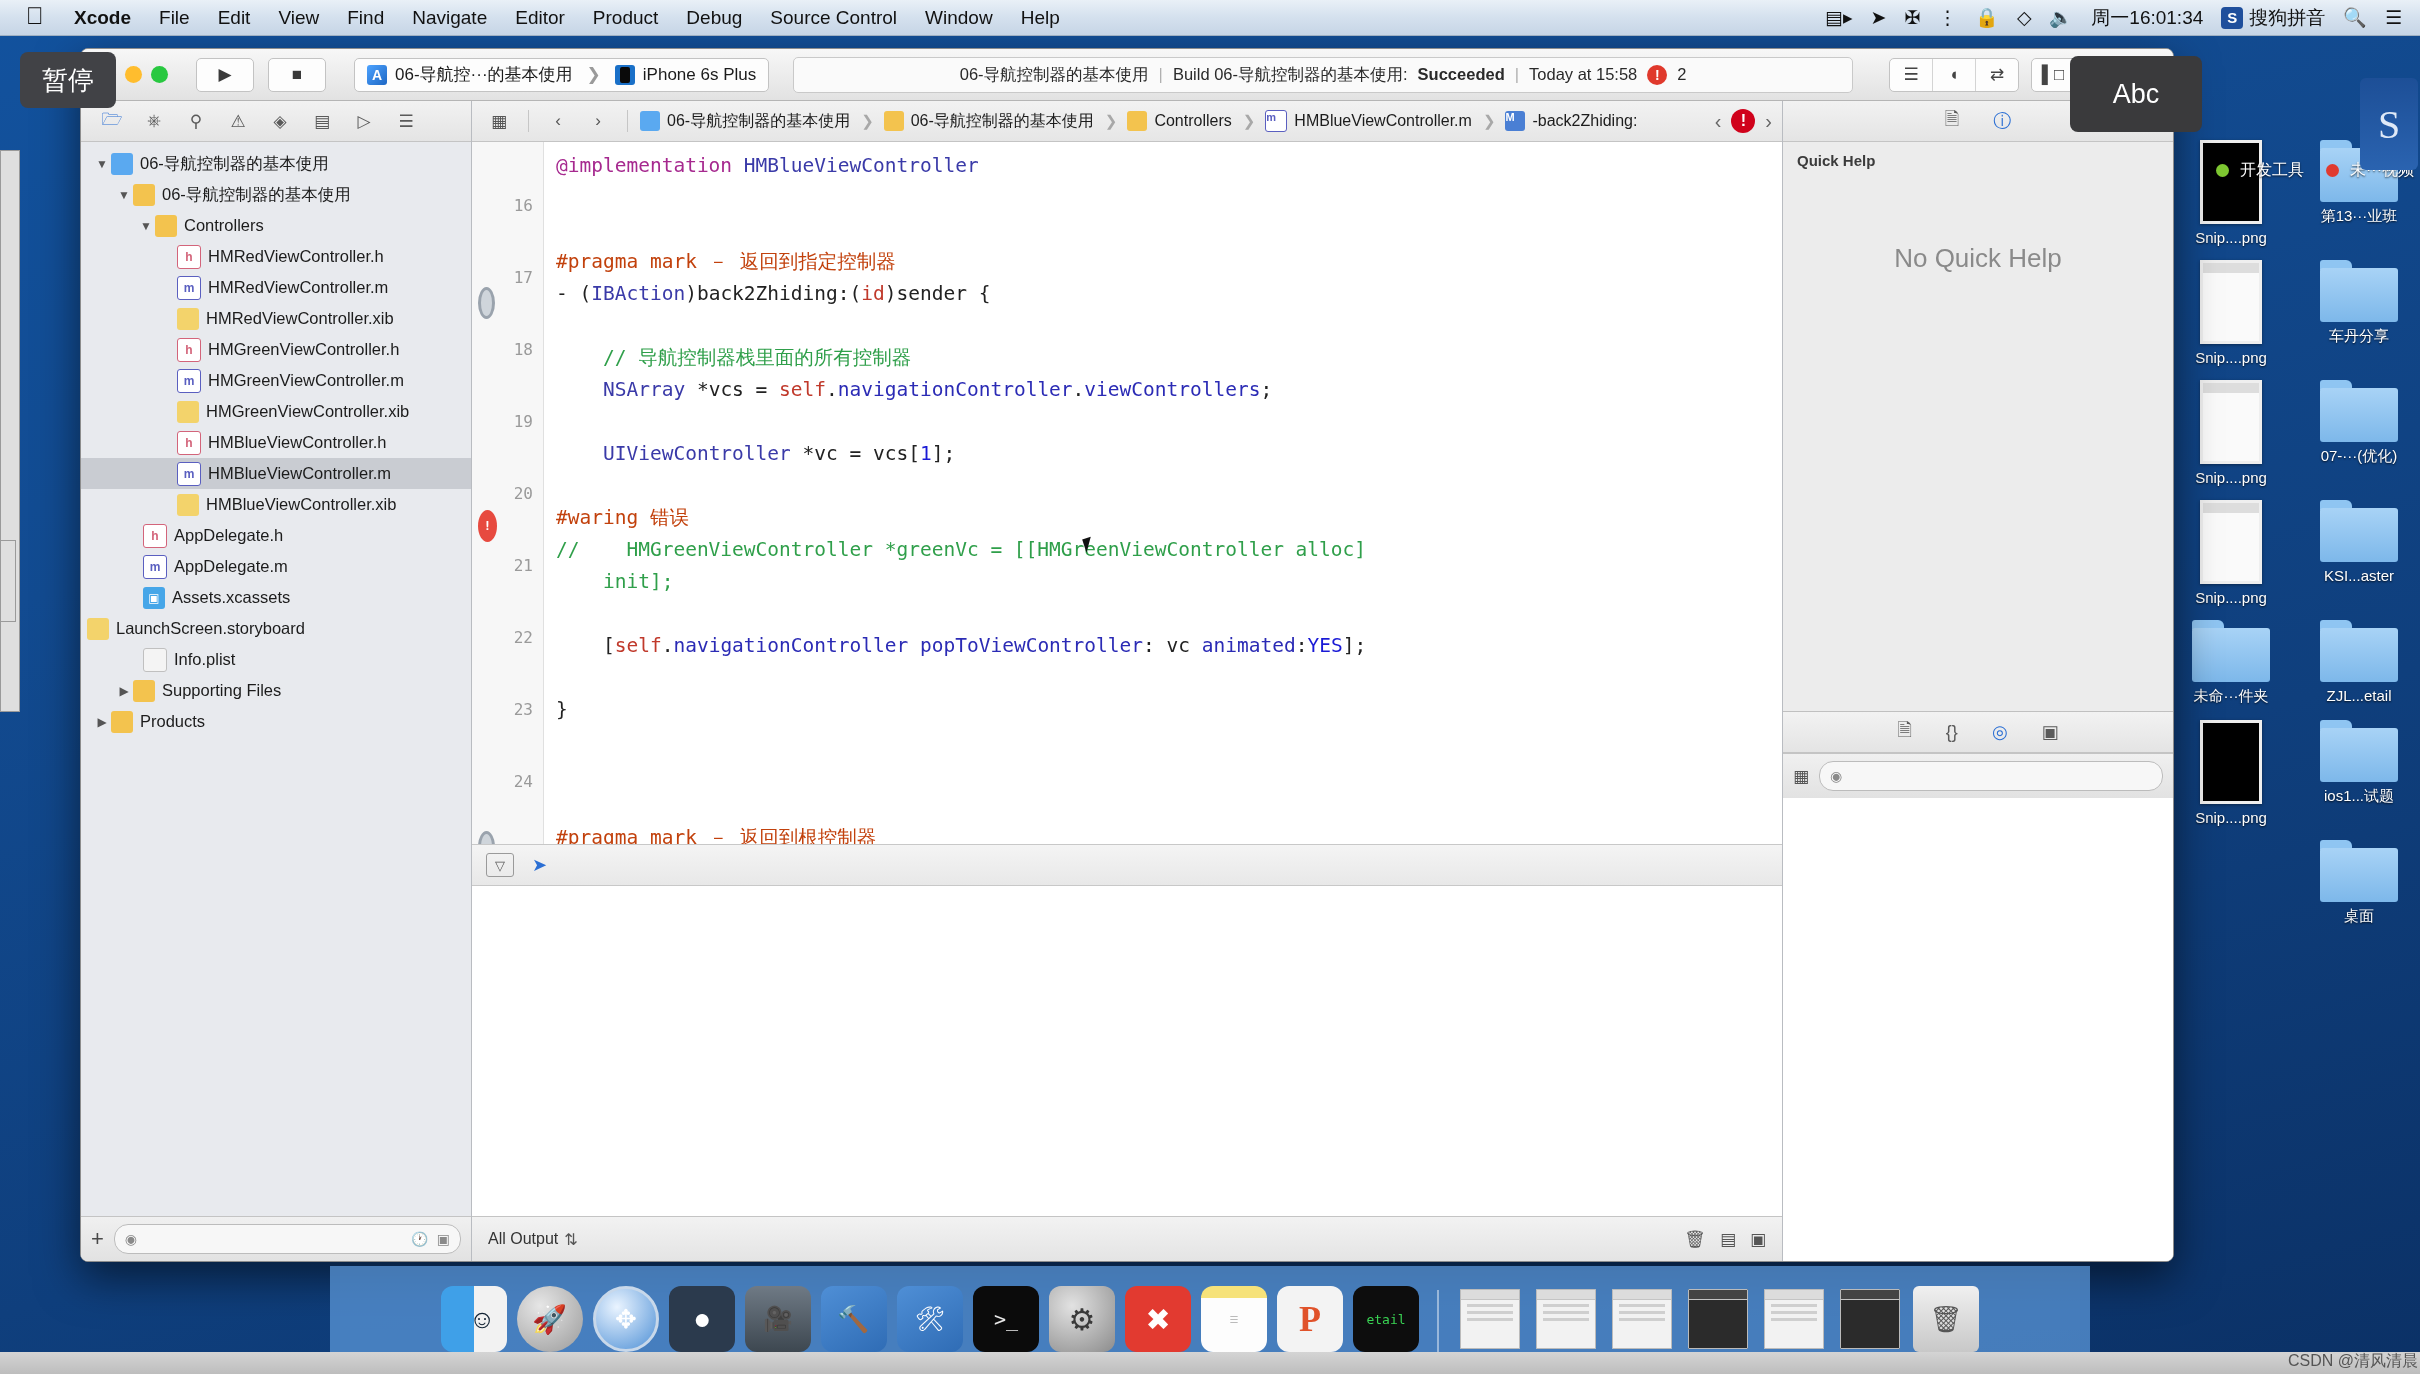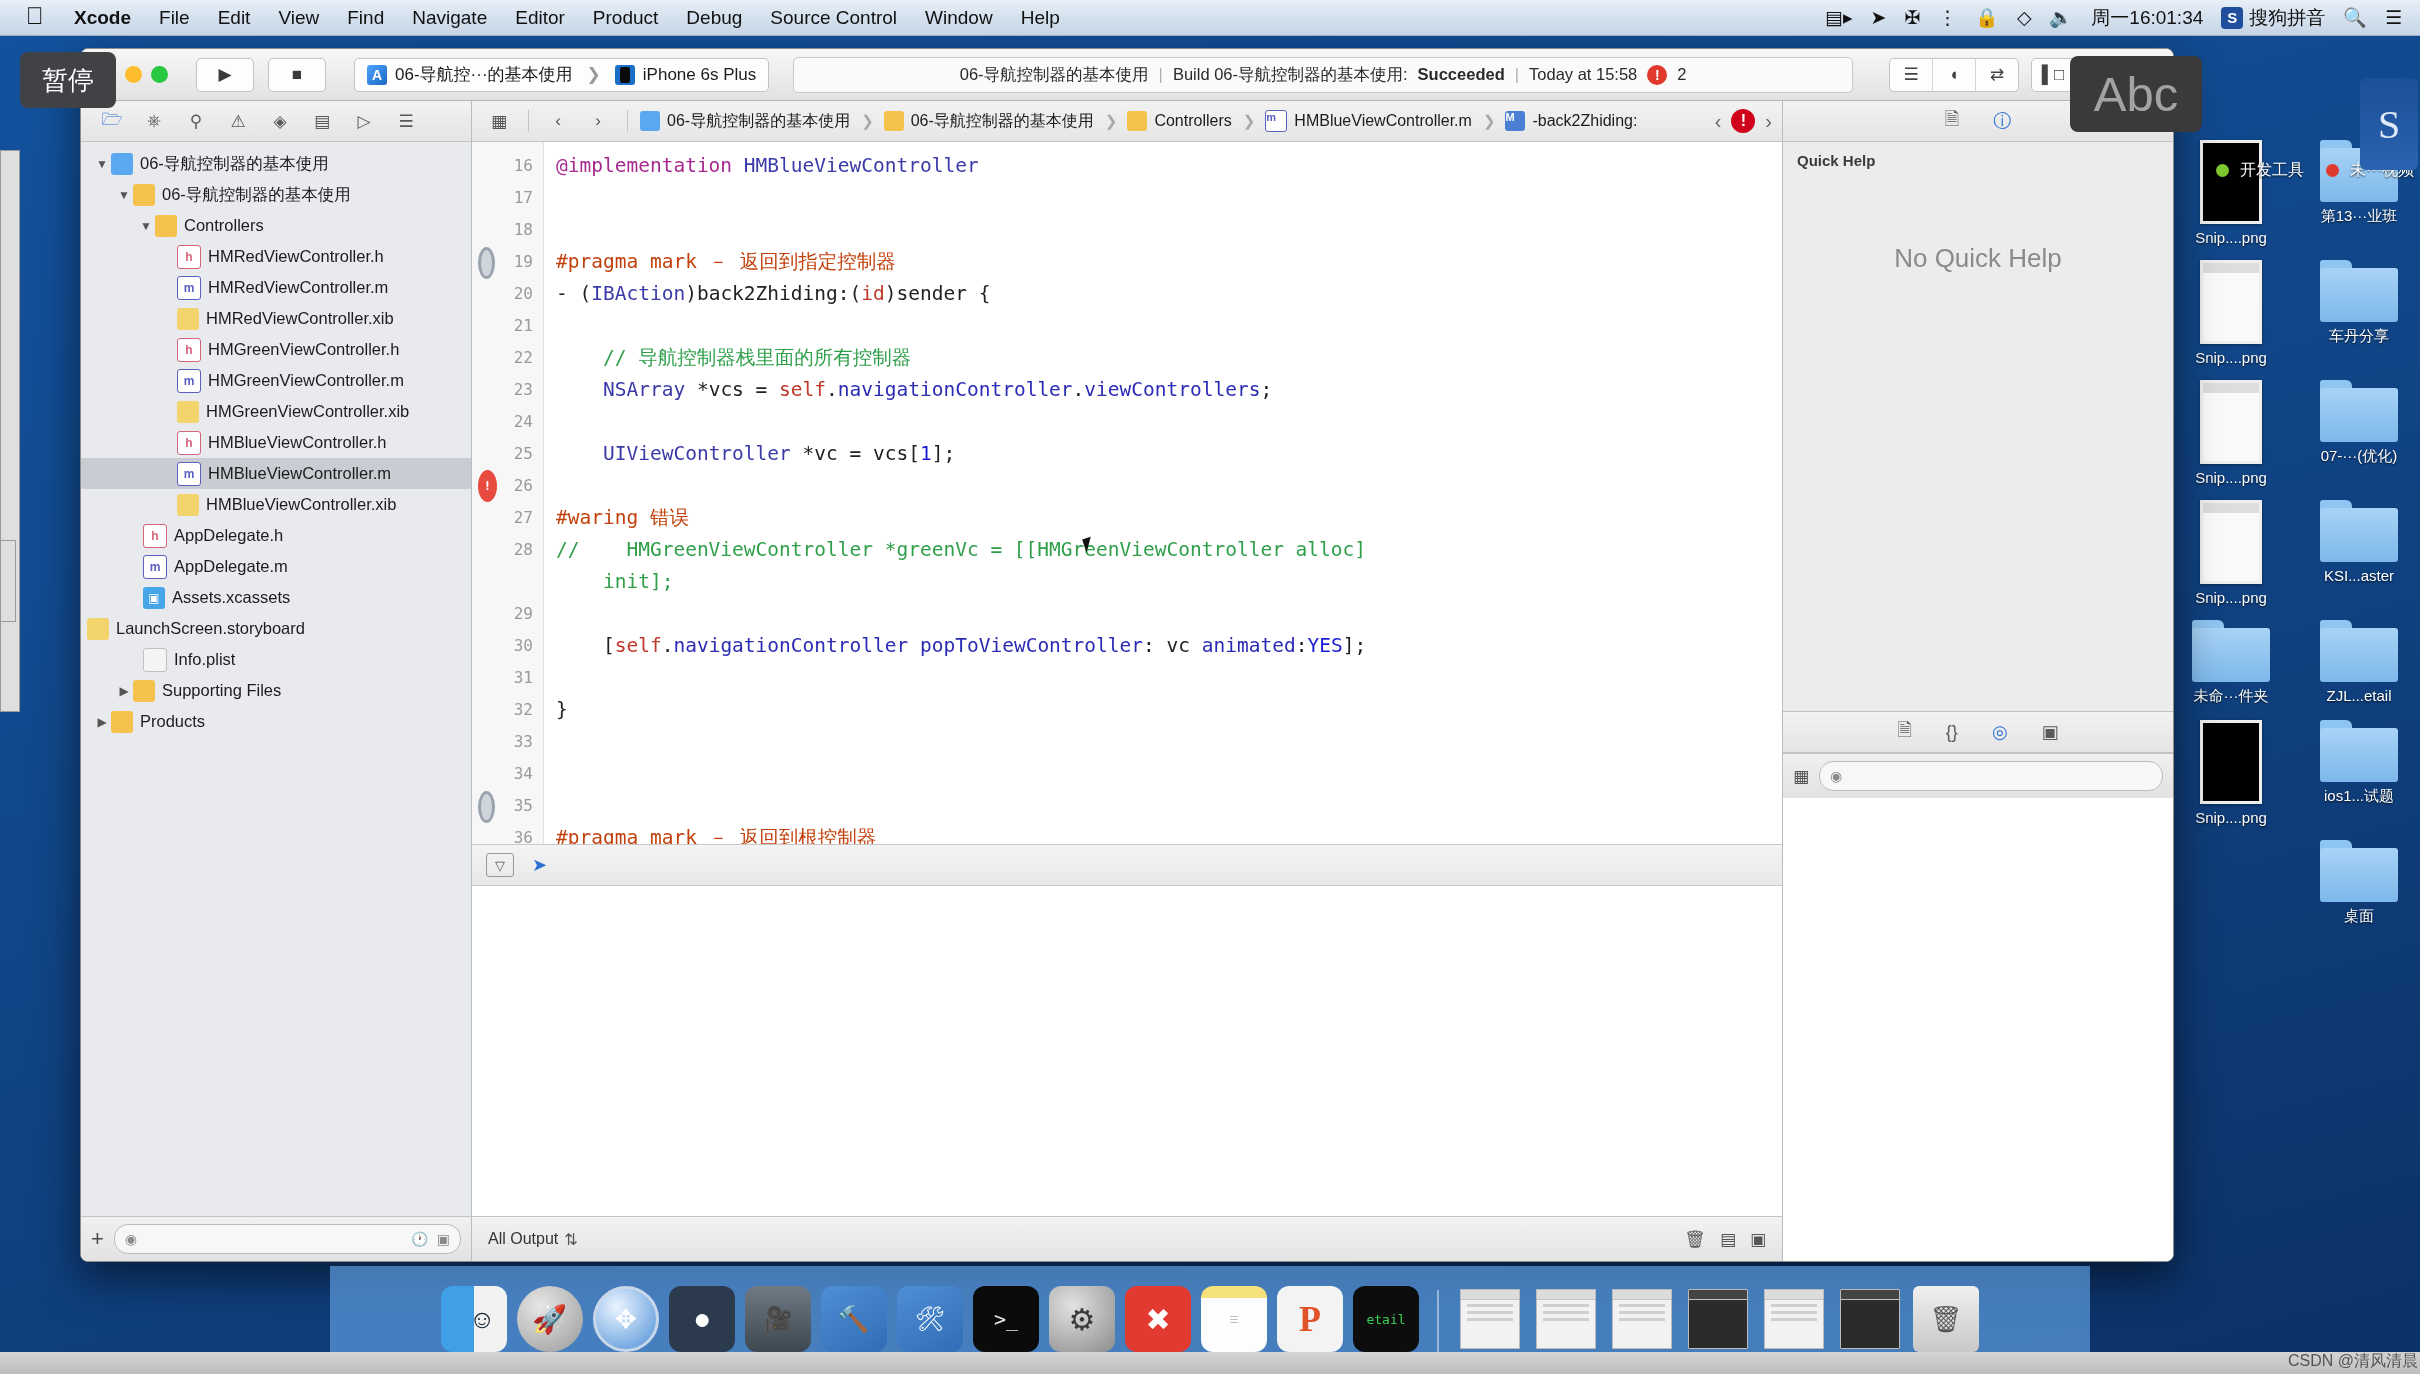--- a/index.html
+++ b/index.html
@@ -82,21 +82,21 @@
     border-right:1px solid #d4d4d4;font-size:17px;color:#444;}
   .seg > div:last-child{border-right:none;}
   
   #pause-tip{
     position:absolute;left:20px;top:52px;width:96px;height:56px;
     background:#414246;border-radius:8px;color:#fff;font-size:26px;
     display:flex;align-items:center;justify-content:center;z-index:70;
   }
   #abc-tip{
     position:absolute;left:2070px;top:56px;width:132px;height:76px;
-    background:#3a3a3c;border-radius:8px;color:#a3a3a3;font-size:49px;
+    background:#3a3a3c;border-radius:8px;color:#ffffff;font-size:27px;
     display:flex;align-items:center;justify-content:center;z-index:70;
   }
   
   #wbody{display:flex;height:1160px;}
   
   #navigator{
     width:390px;flex:none;background:#e8eaee;border-right:1px solid #b9bcc1;
     display:flex;flex-direction:column;
   }
   #nav-toolbar{
@@ -146,21 +146,21 @@
     display:flex;align-items:center;justify-content:center;font-size:16px;font-weight:bold;}
   #code{
     flex:1;display:flex;background:#fff;overflow:hidden;position:relative;
     font-family:"DejaVu Sans Mono","Liberation Mono",monospace;font-size:19.5px;line-height:32px;
   }
   #gutter{
     width:72px;flex:none;background:#f7f7f7;border-right:1px solid #e0e0e0;
     color:#9a9a9a;font-size:16px;text-align:right;padding:8px 10px 0 0;box-sizing:border-box;
     position:relative;
   }
-  #gutter div{height:32px;}
+  #gutter div{height:32px;margin-top:40px;}
   .bpmark{position:absolute;left:6px;width:17px;height:17px;border-radius:50%;
     border:3px solid #9aa3ad;background:#cfd5db;box-sizing:border-box;}
   .errmark{position:absolute;left:6px;width:19px;height:19px;border-radius:50%;
     background:#e74a3f;color:#fff;font-size:13px;font-weight:bold;
     display:flex;align-items:center;justify-content:center;}
   #codetext{flex:1;padding:8px 0 0 12px;box-sizing:border-box;white-space:pre;overflow:hidden;color:#222;}
   .k{color:#a6298f;}            
   .pre{color:#c2410c;}          
   .cls{color:#3a3aa8;}          
   .cmt{color:#2f9f4a;}          

